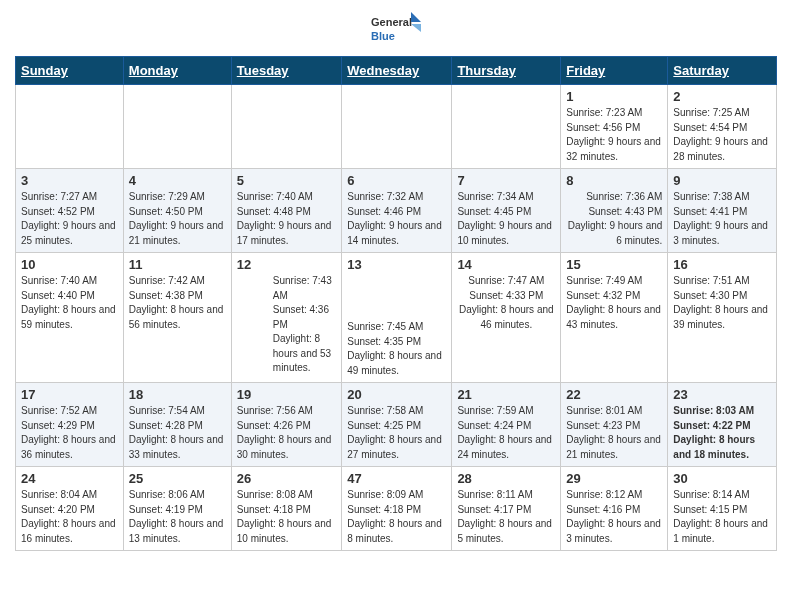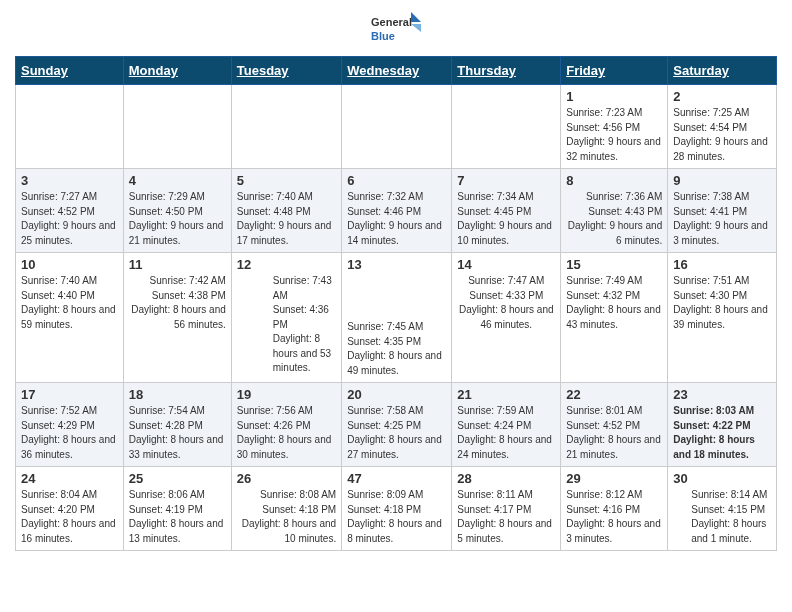--- a/index.html
+++ b/index.html
@@ -177,21 +177,21 @@
       </tr>
       <tr class="row-odd">
         <td>
           <span class="day-number">10</span>
           <div class="day-info" style="white-space: pre-line;">Sunrise: 7:40 AM
 Sunset: 4:40 PM
 Daylight: 8 hours and 59 minutes.</div>
         </td>
         <td>
           <span class="day-number">11</span>
-          <div class="day-info" style="white-space: pre-line; text-align: right;">Sunrise: 7:42 AM
+          <div class="day-info" style="white-space: pre-line;">Sunrise: 7:42 AM
 Sunset: 4:38 PM
 Daylight: 8 hours and 56 minutes.</div>
         </td>
         <td>
           <span class="day-number">12</span>
           <div class="day-info" style="white-space: pre-line; margin-left: 36px;">Sunrise: 7:43 AM
 Sunset: 4:36 PM
 Daylight: 8 hours and 53 minutes.</div>
         </td>
         <td>
@@ -246,21 +246,21 @@
         </td>
         <td>
           <span class="day-number">21</span>
           <div class="day-info" style="white-space: pre-line;">Sunrise: 7:59 AM
 Sunset: 4:24 PM
 Daylight: 8 hours and 24 minutes.</div>
         </td>
         <td>
           <span class="day-number">22</span>
           <div class="day-info" style="white-space: pre-line;">Sunrise: 8:01 AM
-Sunset: 4:52 PM
+Sunset: 4:23 PM
 Daylight: 8 hours and 21 minutes.</div>
         </td>
         <td>
           <span class="day-number">23</span>
           <div class="day-info" style="white-space: pre-line; font-weight: bold;">Sunrise: 8:03 AM
 Sunset: 4:22 PM
 Daylight: 8 hours and 18 minutes.</div>
         </td>
       </tr>
       <tr class="row-odd">
@@ -271,21 +271,21 @@
 Daylight: 8 hours and 16 minutes.</div>
         </td>
         <td>
           <span class="day-number">25</span>
           <div class="day-info" style="white-space: pre-line;">Sunrise: 8:06 AM
 Sunset: 4:19 PM
 Daylight: 8 hours and 13 minutes.</div>
         </td>
         <td>
           <span class="day-number">26</span>
-          <div class="day-info" style="white-space: pre-line; text-align: right;">Sunrise: 8:08 AM
+          <div class="day-info" style="white-space: pre-line;">Sunrise: 8:08 AM
 Sunset: 4:18 PM
 Daylight: 8 hours and 10 minutes.</div>
         </td>
         <td>
           <span class="day-number">47</span>
           <div class="day-info" style="white-space: pre-line;">Sunrise: 8:09 AM
 Sunset: 4:18 PM
 Daylight: 8 hours and 8 minutes.</div>
         </td>
         <td>
@@ -295,19 +295,19 @@
 Daylight: 8 hours and 5 minutes.</div>
         </td>
         <td>
           <span class="day-number">29</span>
           <div class="day-info" style="white-space: pre-line;">Sunrise: 8:12 AM
 Sunset: 4:16 PM
 Daylight: 8 hours and 3 minutes.</div>
         </td>
         <td>
           <span class="day-number">30</span>
-          <div class="day-info" style="white-space: pre-line; margin-left: 18px;">Sunrise: 8:14 AM
+          <div class="day-info" style="white-space: pre-line;">Sunrise: 8:14 AM
 Sunset: 4:15 PM
 Daylight: 8 hours and 1 minute.</div>
         </td>
       </tr>
     </tbody>
 </table>
 
 </body></html>

